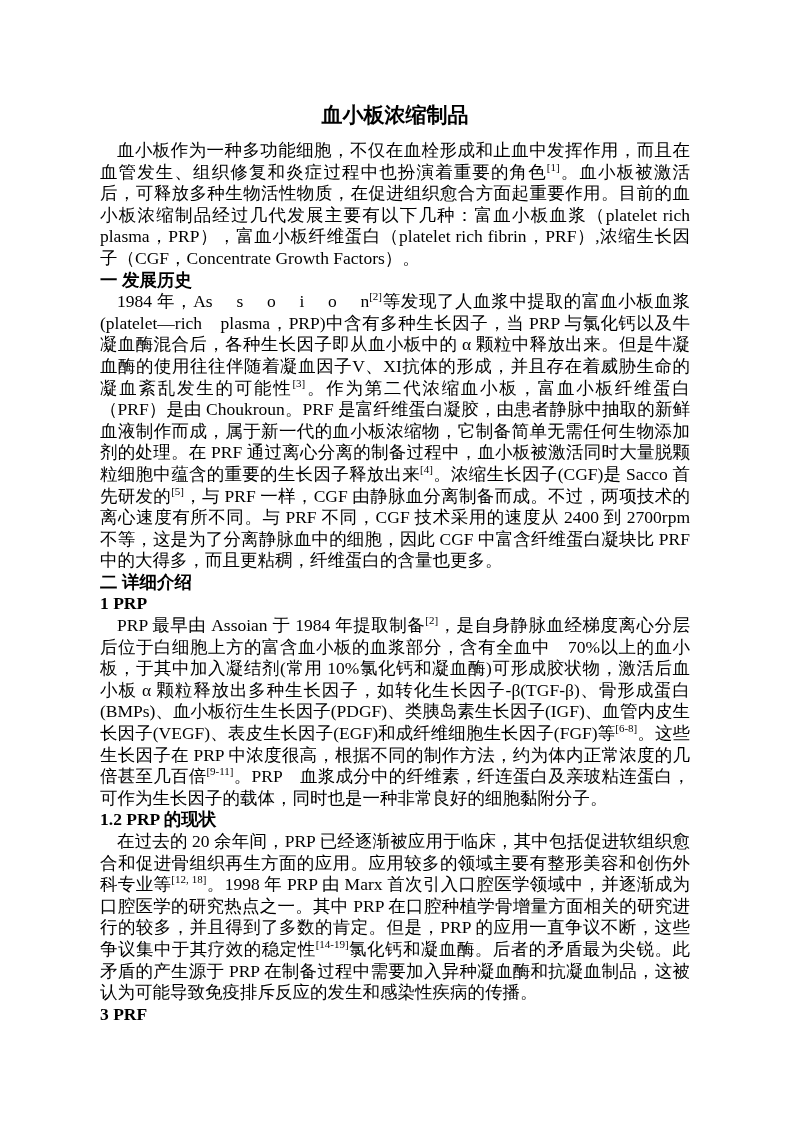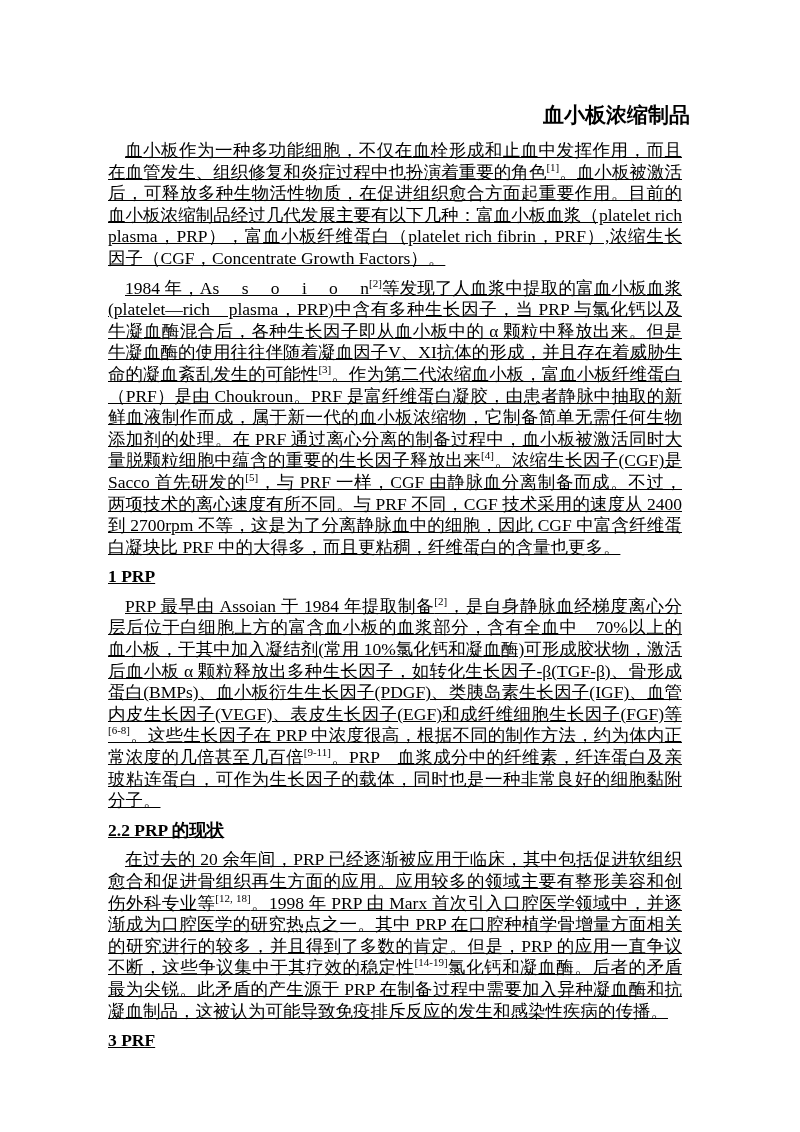--- a/index.html
+++ b/index.html
@@ -15,37 +15,36 @@
     font-family: "Liberation Serif", "DejaVu Serif", serif;
   }
   .page {
     box-sizing: border-box;
     width: 800px;
     height: 1132px;
     padding: 100px 110px 0 100px;
     background: #ffffff;
   }
   .doc-title {
-    text-align: right;
+    text-align: center;
     font-weight: bold;
     font-size: 21px;
     line-height: 30px;
     margin: 0 0 10px 0;
   }
   .doc-body {
     width: 590px;
   }
   .para, .heading {
-    margin: 8px;
+    margin: 0;
     font-size: 17.5px;
     line-height: 21.6px;
     text-align: justify;
     text-justify: inter-ideograph;
     word-break: break-word;
-    text-decoration: underline;
   }
   .para {
     text-indent: 17px;
   }
   .heading {
     font-weight: bold;
     text-align: left;
   }
   sup.ref {
     font-size: 11px;
@@ -54,20 +53,22 @@
     letter-spacing: 0;
   }
 </style>
 </head>
 <body>
 
 <div class="page">
   <h1 class="doc-title">血小板浓缩制品</h1>
   <div class="doc-body">
       <p class="para"><span>血小板作为一种多功能细胞，不仅在血栓形成和止血中发挥作用，而且在血管发生、组织修复和炎症过程中也扮演着重要的角色</span><sup class="ref">[1]</sup><span>。血小板被激活后，可释放多种生物活性物质，在促进组织愈合方面起重要作用。目前的血小板浓缩制品经过几代发展主要有以下几种：富血小板血浆（platelet rich plasma，PRP），富血小板纤维蛋白（platelet rich fibrin，PRF）,浓缩生长因子（CGF，Concentrate Growth Factors）。</span></p>
+      <p class="heading"><span>一 发展历史</span></p>
       <p class="para"><span>1984 年，As　 s　 o　 i　 o　 n</span><sup class="ref">[2]</sup><span>等发现了人血浆中提取的富血小板血浆(platelet—rich　plasma，PRP)中含有多种生长因子，当 PRP 与氯化钙以及牛凝血酶混合后，各种生长因子即从血小板中的 α 颗粒中释放出来。但是牛凝血酶的使用往往伴随着凝血因子V、XI抗体的形成，并且存在着威胁生命的凝血紊乱发生的可能性</span><sup class="ref">[3]</sup><span>。作为第二代浓缩血小板，富血小板纤维蛋白（PRF）是由 Choukroun。PRF 是富纤维蛋白凝胶，由患者静脉中抽取的新鲜血液制作而成，属于新一代的血小板浓缩物，它制备简单无需任何生物添加剂的处理。在 PRF 通过离心分离的制备过程中，血小板被激活同时大量脱颗粒细胞中蕴含的重要的生长因子释放出来</span><sup class="ref">[4]</sup><span>。浓缩生长因子(CGF)是 Sacco 首先研发的</span><sup class="ref">[5]</sup><span>，与 PRF 一样，CGF 由静脉血分离制备而成。不过，两项技术的离心速度有所不同。与 PRF 不同，CGF 技术采用的速度从 2400 到 2700rpm 不等，这是为了分离静脉血中的细胞，因此 CGF 中富含纤维蛋白凝块比 PRF 中的大得多，而且更粘稠，纤维蛋白的含量也更多。</span></p>
+      <p class="heading"><span>二 详细介绍</span></p>
       <p class="heading"><span>1 PRP</span></p>
       <p class="para"><span>PRP 最早由 Assoian 于 1984 年提取制备</span><sup class="ref">[2]</sup><span>，是自身静脉血经梯度离心分层后位于白细胞上方的富含血小板的血浆部分，含有全血中　70%以上的血小板，于其中加入凝结剂(常用 10%氯化钙和凝血酶)可形成胶状物，激活后血小板 α 颗粒释放出多种生长因子，如转化生长因子-β(TGF-β)、骨形成蛋白(BMPs)、血小板衍生生长因子(PDGF)、类胰岛素生长因子(IGF)、血管内皮生长因子(VEGF)、表皮生长因子(EGF)和成纤维细胞生长因子(FGF)等</span><sup class="ref">[6-8]</sup><span>。这些生长因子在 PRP 中浓度很高，根据不同的制作方法，约为体内正常浓度的几倍甚至几百倍</span><sup class="ref">[9-11]</sup><span>。PRP　血浆成分中的纤维素，纤连蛋白及亲玻粘连蛋白，可作为生长因子的载体，同时也是一种非常良好的细胞黏附分子。</span></p>
-      <p class="heading"><span>2.2 PRP 的现状</span></p>
+      <p class="heading"><span>1.2 PRP 的现状</span></p>
       <p class="para"><span>在过去的 20 余年间，PRP 已经逐渐被应用于临床，其中包括促进软组织愈合和促进骨组织再生方面的应用。应用较多的领域主要有整形美容和创伤外科专业等</span><sup class="ref">[12, 18]</sup><span>。1998 年 PRP 由 Marx 首次引入口腔医学领域中，并逐渐成为口腔医学的研究热点之一。其中 PRP 在口腔种植学骨增量方面相关的研究进行的较多，并且得到了多数的肯定。但是，PRP 的应用一直争议不断，这些争议集中于其疗效的稳定性</span><sup class="ref">[14-19]</sup><span>氯化钙和凝血酶。后者的矛盾最为尖锐。此矛盾的产生源于 PRP 在制备过程中需要加入异种凝血酶和抗凝血制品，这被认为可能导致免疫排斥反应的发生和感染性疾病的传播。</span></p>
       <p class="heading"><span>3 PRF</span></p>
     </div>
 </div>
 
 </body></html>

